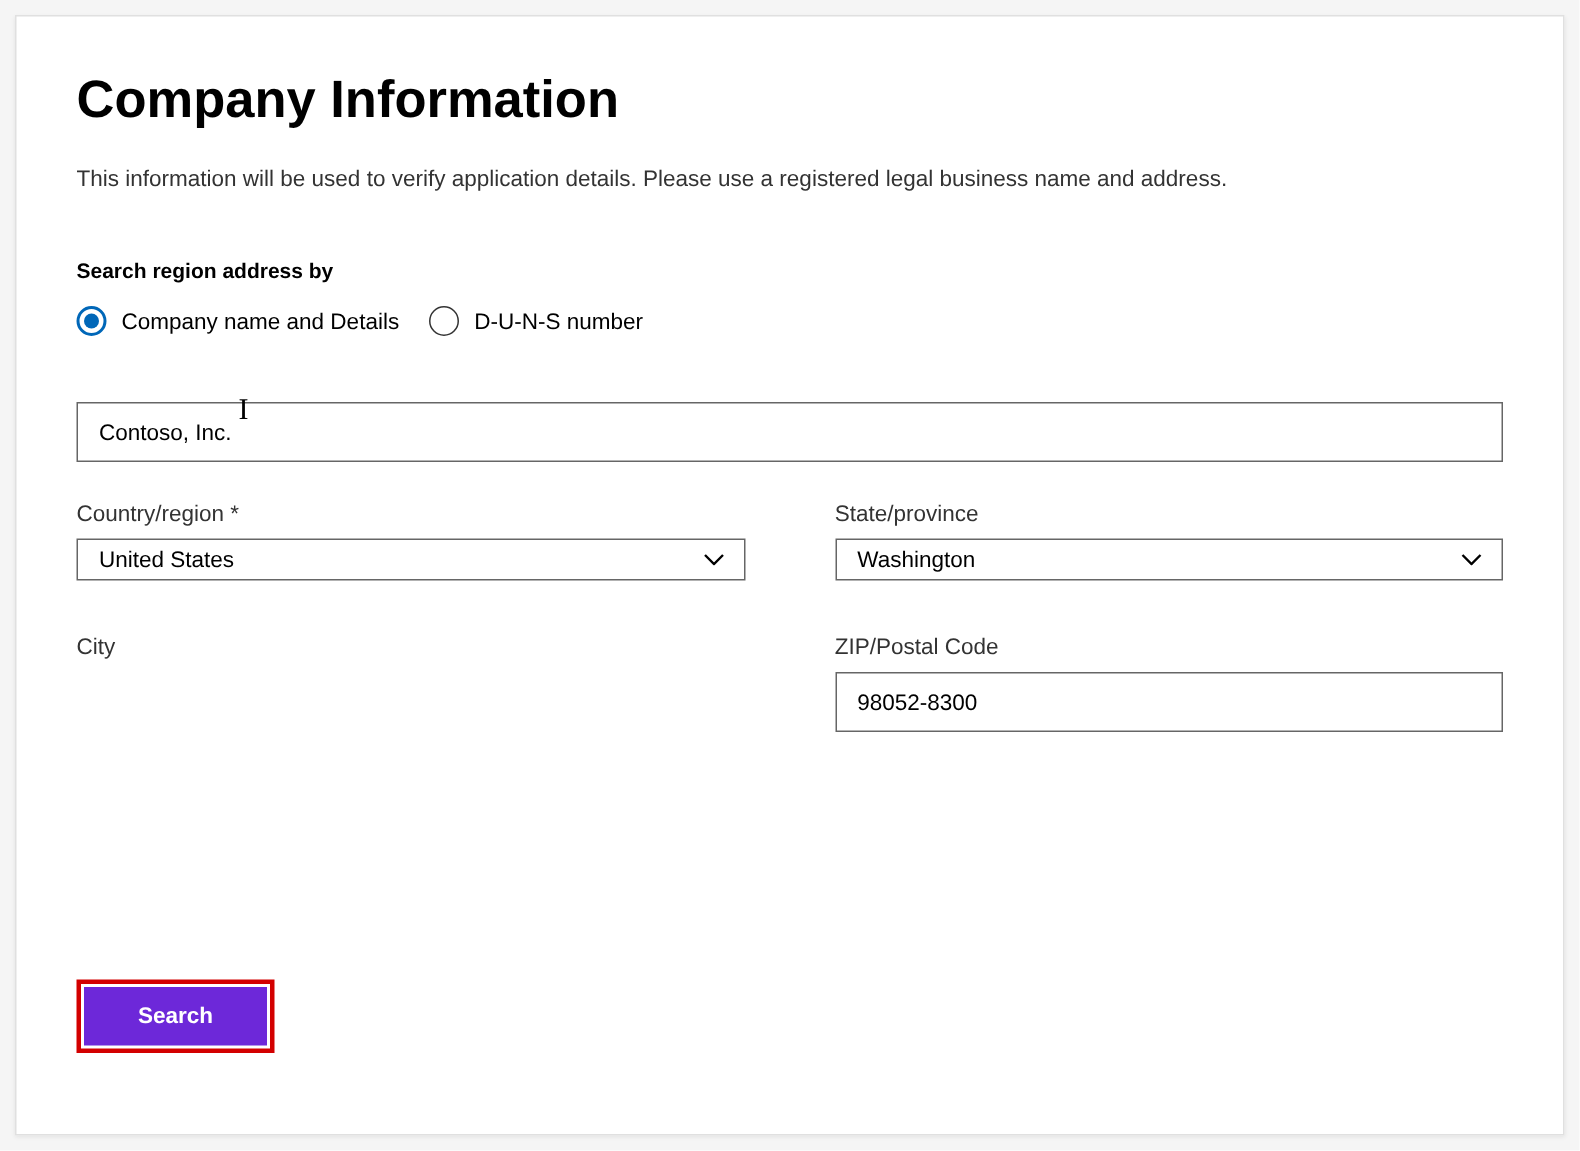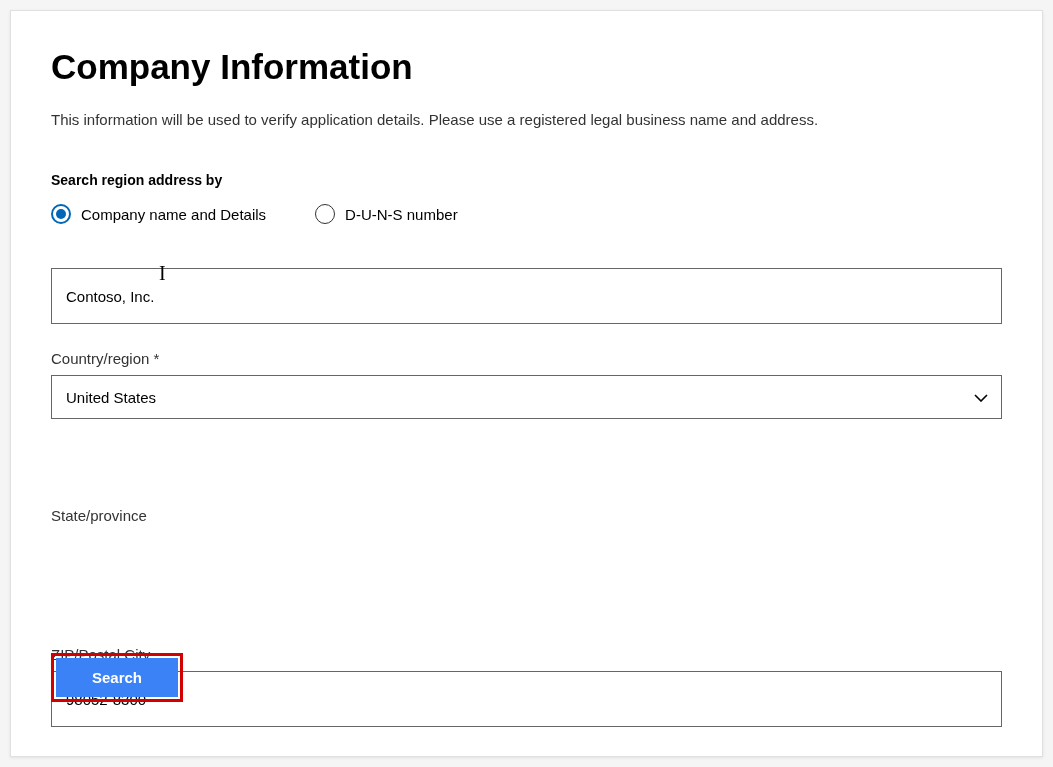--- a/index.html
+++ b/index.html
@@ -33,21 +33,21 @@
       margin-bottom: 44px;
     }
     .section-label {
       font-size: 14px;
       font-weight: 700;
       color: #000;
       margin-bottom: 16px;
     }
     .radio-group {
       display: flex;
-      gap: 49px;
+      gap: 20px;
       margin-bottom: 44px;
     }
     .radio-option {
       display: flex;
       align-items: center;
       gap: 10px;
       cursor: pointer;
     }
     .radio-circle {
       width: 20px;
@@ -76,44 +76,43 @@
       font-size: 15px;
       color: #333;
       margin-bottom: 8px;
       display: block;
     }
     .full-width-field {
       margin-bottom: 26px;
     }
     .text-input {
       width: 100%;
-      height: 56px;
+      height: 40px;
       padding: 0 14px;
       font-size: 15px;
       border: 1px solid #666;
       background: #fff;
       color: #000;
       font-family: inherit;
     }
     .row-two {
       display: flex;
-      gap: 88px;
-      margin-bottom: 26px;
-      flex-direction: column;
+      gap: 60px;
+      margin-bottom: 36px;
     }
     .half-field {
       flex: 1;
     }
     .select-wrap {
       position: relative;
       width: 100%;
     }
     .select-box {
       width: 100%;
-      height: 44px;
+      height: 28px;
       padding: 0 40px 0 14px;
       font-size: 15px;
       border: 1px solid #666;
       background: #fff;
       color: #000;
       cursor: pointer;
       display: flex;
       align-items: center;
     }
     .chevron {
@@ -125,21 +124,21 @@
     }
     .search-btn-wrap {
       position: absolute;
       left: 40px;
       bottom: 54px;
       border: 3px solid #d30000;
       padding: 2px;
       display: inline-block;
     }
     .search-btn {
-      background: #3b82f6;
+      background: #6d28d9;
       color: #fff;
       border: none;
       font-size: 15px;
       font-weight: 600;
       padding: 11px 36px;
       cursor: pointer;
       font-family: inherit;
     }
     .cursor-caret {
       position: absolute;
@@ -187,28 +186,39 @@
         </div>
         <span class="chevron">
           <svg width="14" height="8" viewBox="0 0 14 8">
               <path d="M1 1 L7 7 L13 1" stroke="#000" stroke-width="1.6" fill="none"></path>
             </svg>
         </span>
       </div>
     </div>
     <div class="half-field">
       <label class="field-label">State/province</label>
+      <div class="select-wrap">
+        <div class="select-box">
+          <span>Washington</span>
+        </div>
+        <span class="chevron">
+          <svg width="14" height="8" viewBox="0 0 14 8">
+              <path d="M1 1 L7 7 L13 1" stroke="#000" stroke-width="1.6" fill="none"></path>
+            </svg>
+        </span>
+      </div>
     </div>
   </div>
 
   <div class="row-two">
     <div class="half-field">
-    </div>
-    <div class="half-field">
-      <label class="field-label">ZIP/Postal City</label>
+      <label class="field-label">City</label>
+    </div>
+    <div class="half-field">
+      <label class="field-label">ZIP/Postal Code</label>
       <input type="text" class="text-input" value="98052-8300" style="">
     </div>
   </div>
 
   <div class="search-btn-wrap">
     <button class="search-btn">Search</button>
   </div>
 
 </div>
 

